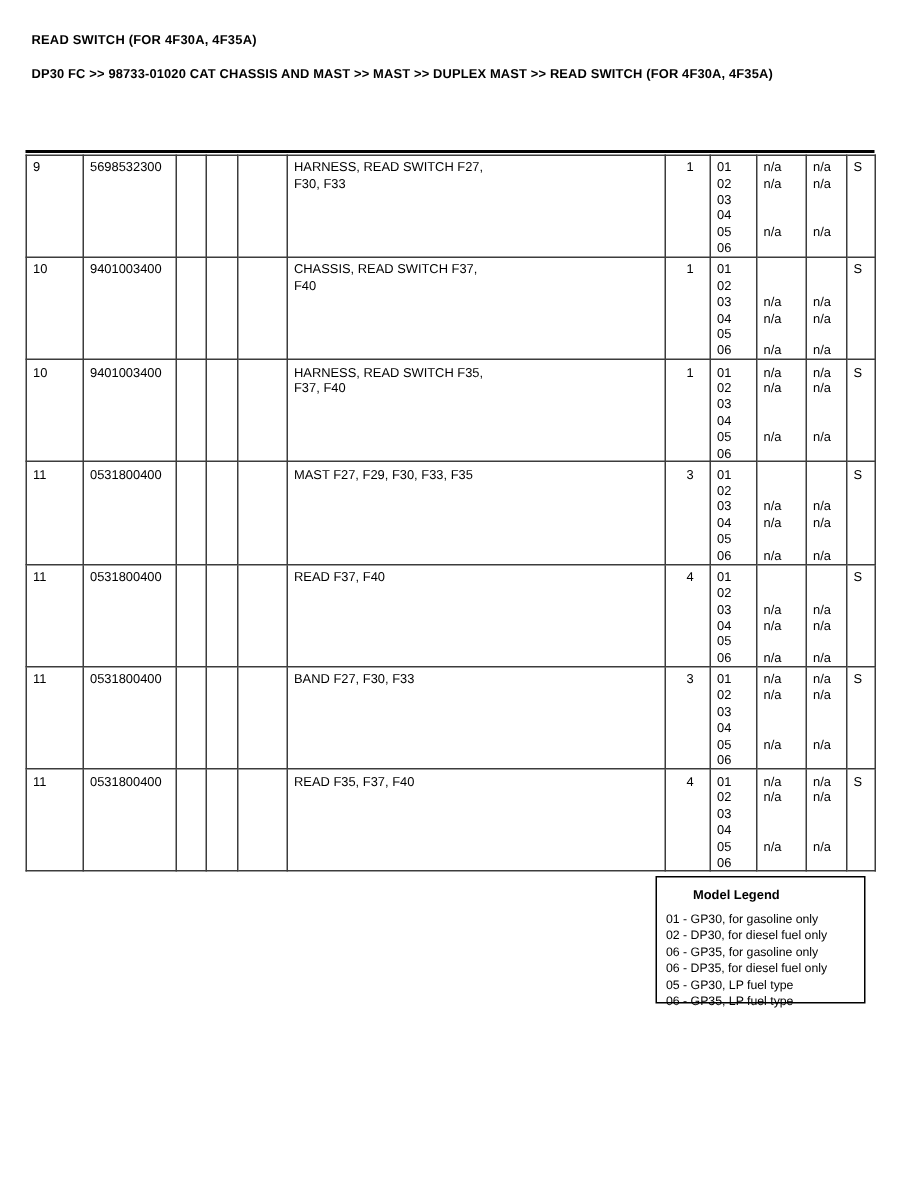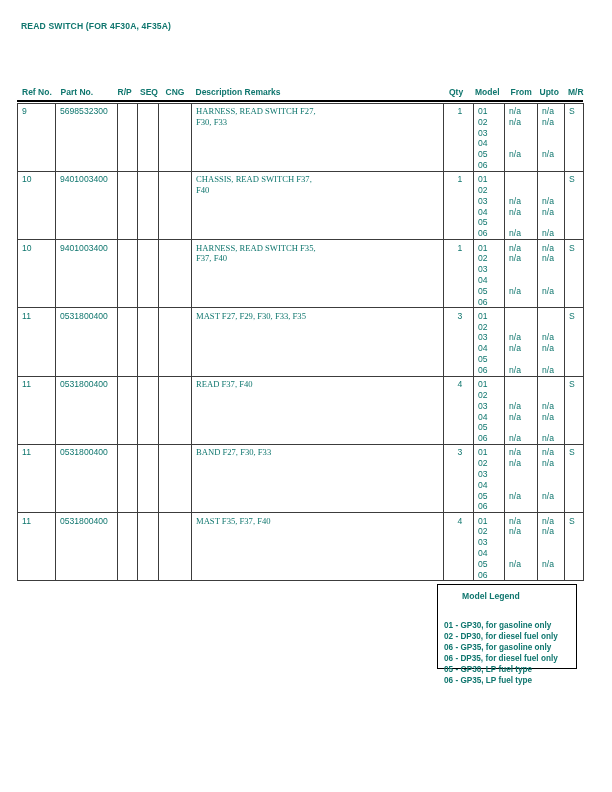--- a/index.html
+++ b/index.html
@@ -2,21 +2,21 @@
 <html><head>
 <meta charset="utf-8">
 <style>
   html, body { margin: 0; padding: 0; background: #fff; }
   .page {
     position: relative;
     width: 612px;
     height: 792px;
     background: #ffffff;
     font-family: "Liberation Sans", sans-serif;
-    color: #0f766e;
+    color: #000000;
     overflow: hidden;
   }
   .doc-title {
     position: absolute;
     top: 21px;
     left: 21px;
     font-size: 8.6px;
     font-weight: bold;
     letter-spacing: 0.15px;
     white-space: nowrap;
@@ -58,21 +58,21 @@
   table.parts td {
     border: 1px solid #3c3c3c;
     font-size: 8.6px;
     line-height: 10.8px;
     vertical-align: top;
     padding: 2.5px 1px 0 4px;
     overflow: hidden;
   }
   td.c-ref  { padding-left: 7px; }
   td.c-part { padding-left: 5px; }
-  td.c-desc { padding-left: 5px; white-space: pre-line; font-family: Liberation Serif, serif; }
+  td.c-desc { padding-left: 5px; white-space: pre-line; }
   td.c-qty  { text-align: center; padding-left: 0; padding-right: 0; }
   td.c-model{ padding-left: 5px; }
   td.c-from { padding-left: 7px; }
   td.c-upto { padding-left: 6px; }
   td.c-mr   { padding-left: 4px; }
   .ln { height: 10.8px; line-height: 10.8px; white-space: nowrap; }
   .legend {
     position: absolute;
     left: 437px;
     top: 584px;
@@ -80,52 +80,39 @@
     height: 85px;
     border: 1.5px solid #000;
     box-sizing: border-box;
     padding: 4.5px 0 0 6px;
     background: #fff;
   }
   .legend-title {
     font-size: 8.6px;
     font-weight: bold;
     line-height: 12px;
-    margin-bottom: 18px;
+    margin-bottom: 5px;
     white-space: nowrap;
     padding-left: 18px;
   }
   .legend-item {
     font-size: 8.2px;
     line-height: 11px;
     white-space: nowrap;
-    font-weight: bold;
   }
 </style>
 </head>
 <body>
 
 <div class="page">
 
   <div class="doc-title">READ SWITCH (FOR 4F30A, 4F35A)</div>
 
-
-  <div class="thead">
-    <span class="th" style="left:22px">Ref No.</span>
-    <span class="th" style="left:60.5px">Part No.</span>
-    <span class="th" style="left:117.5px">R/P</span>
-    <span class="th" style="left:140px">SEQ</span>
-    <span class="th" style="left:165.5px">CNG</span>
-    <span class="th" style="left:195.5px">Description Remarks</span>
-    <span class="th" style="left:449px">Qty</span>
-    <span class="th" style="left:475px">Model</span>
-    <span class="th" style="left:510.5px">From</span>
-    <span class="th" style="left:539.5px">Upto</span>
-    <span class="th" style="left:568px">M/R</span>
-  </div>
+  <div class="breadcrumb">DP30 FC &gt;&gt; 98733-01020 CAT CHASSIS AND MAST &gt;&gt; MAST &gt;&gt; DUPLEX MAST &gt;&gt; READ SWITCH (FOR 4F30A, 4F35A)</div>
+
 
   <div class="header-rule"></div>
 
   <table class="parts">
     <colgroup>
       <col style="width:38px">
         <col style="width:62px">
         <col style="width:20px">
       <col style="width:21px">
         <col style="width:33px">
@@ -350,21 +337,21 @@
           </td>
           <td class="c-mr">S</td>
         </tr>
 
         <tr>
           <td class="c-ref">11</td>
           <td class="c-part">0531800400</td>
           <td class="c-rp"></td>
           <td class="c-seq"></td>
           <td class="c-cng"></td>
-          <td class="c-desc">MAST F35, F37, F40</td>
+          <td class="c-desc">READ F35, F37, F40</td>
           <td class="c-qty">4</td>
           <td class="c-model">
             <div class="ln">01</div>
             <div class="ln">02</div>
             <div class="ln">03</div>
             <div class="ln">04</div>
             <div class="ln">05</div>
             <div class="ln">06</div>
           </td>
           <td class="c-from">

